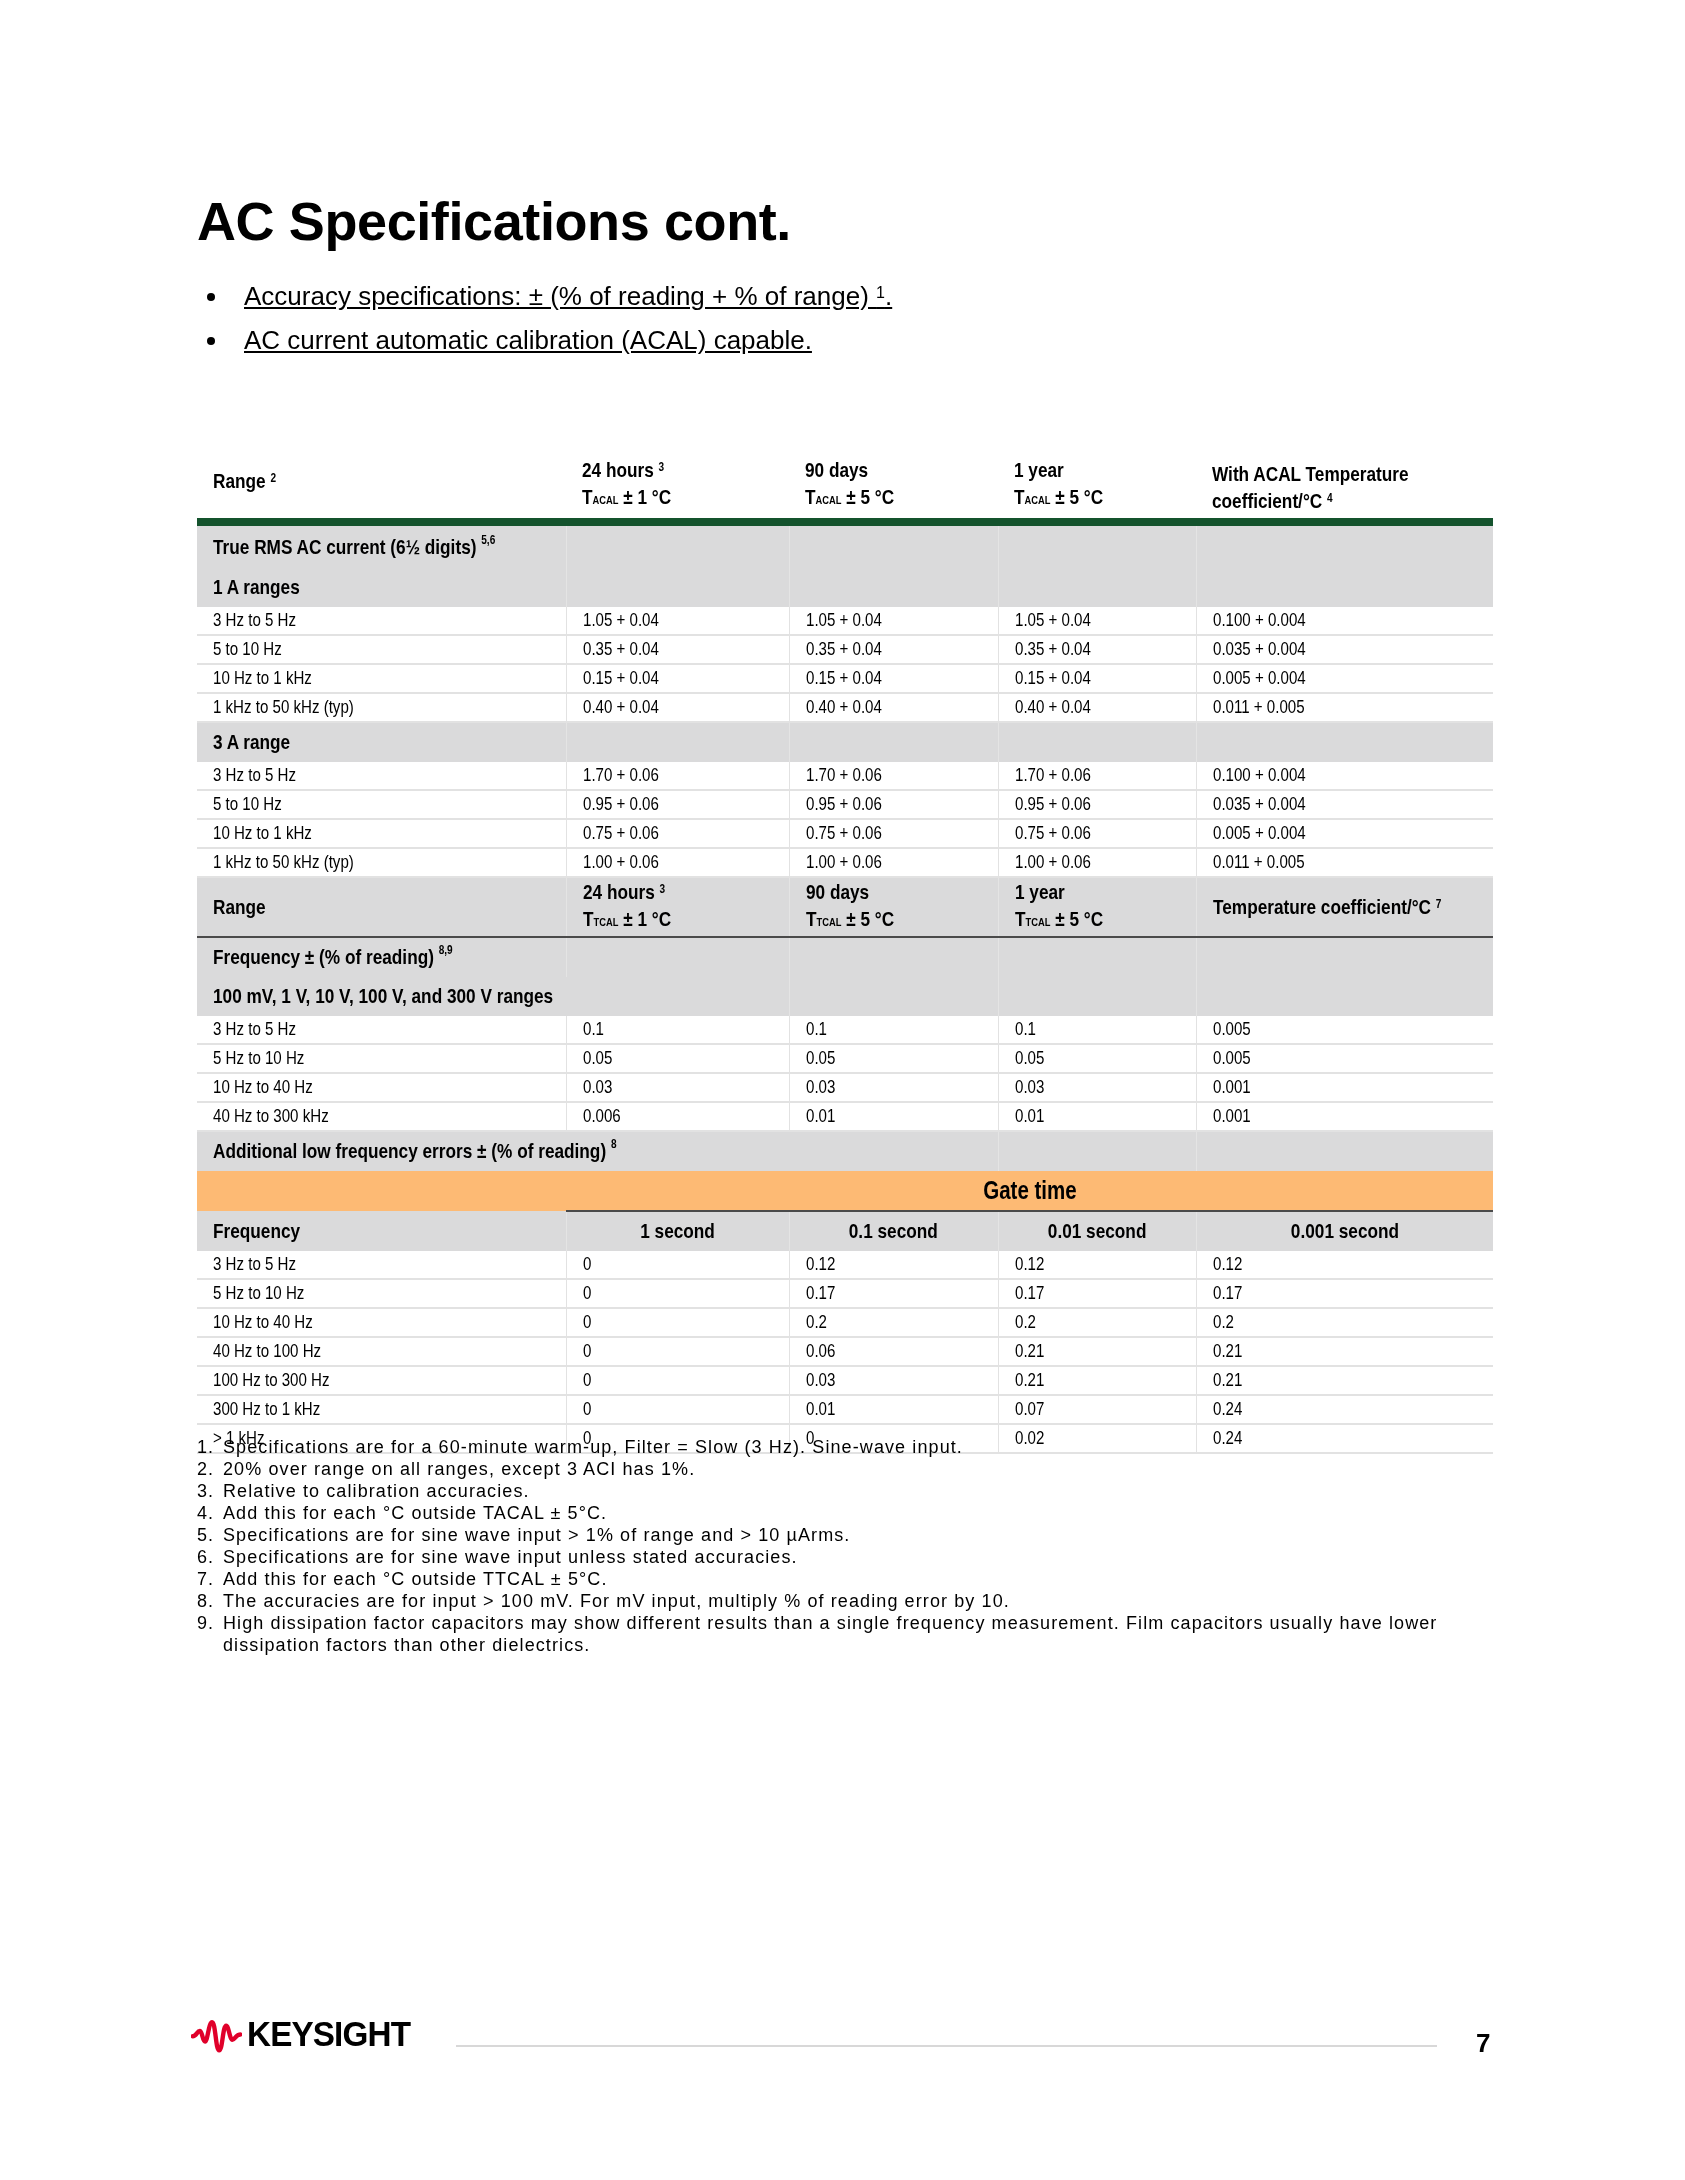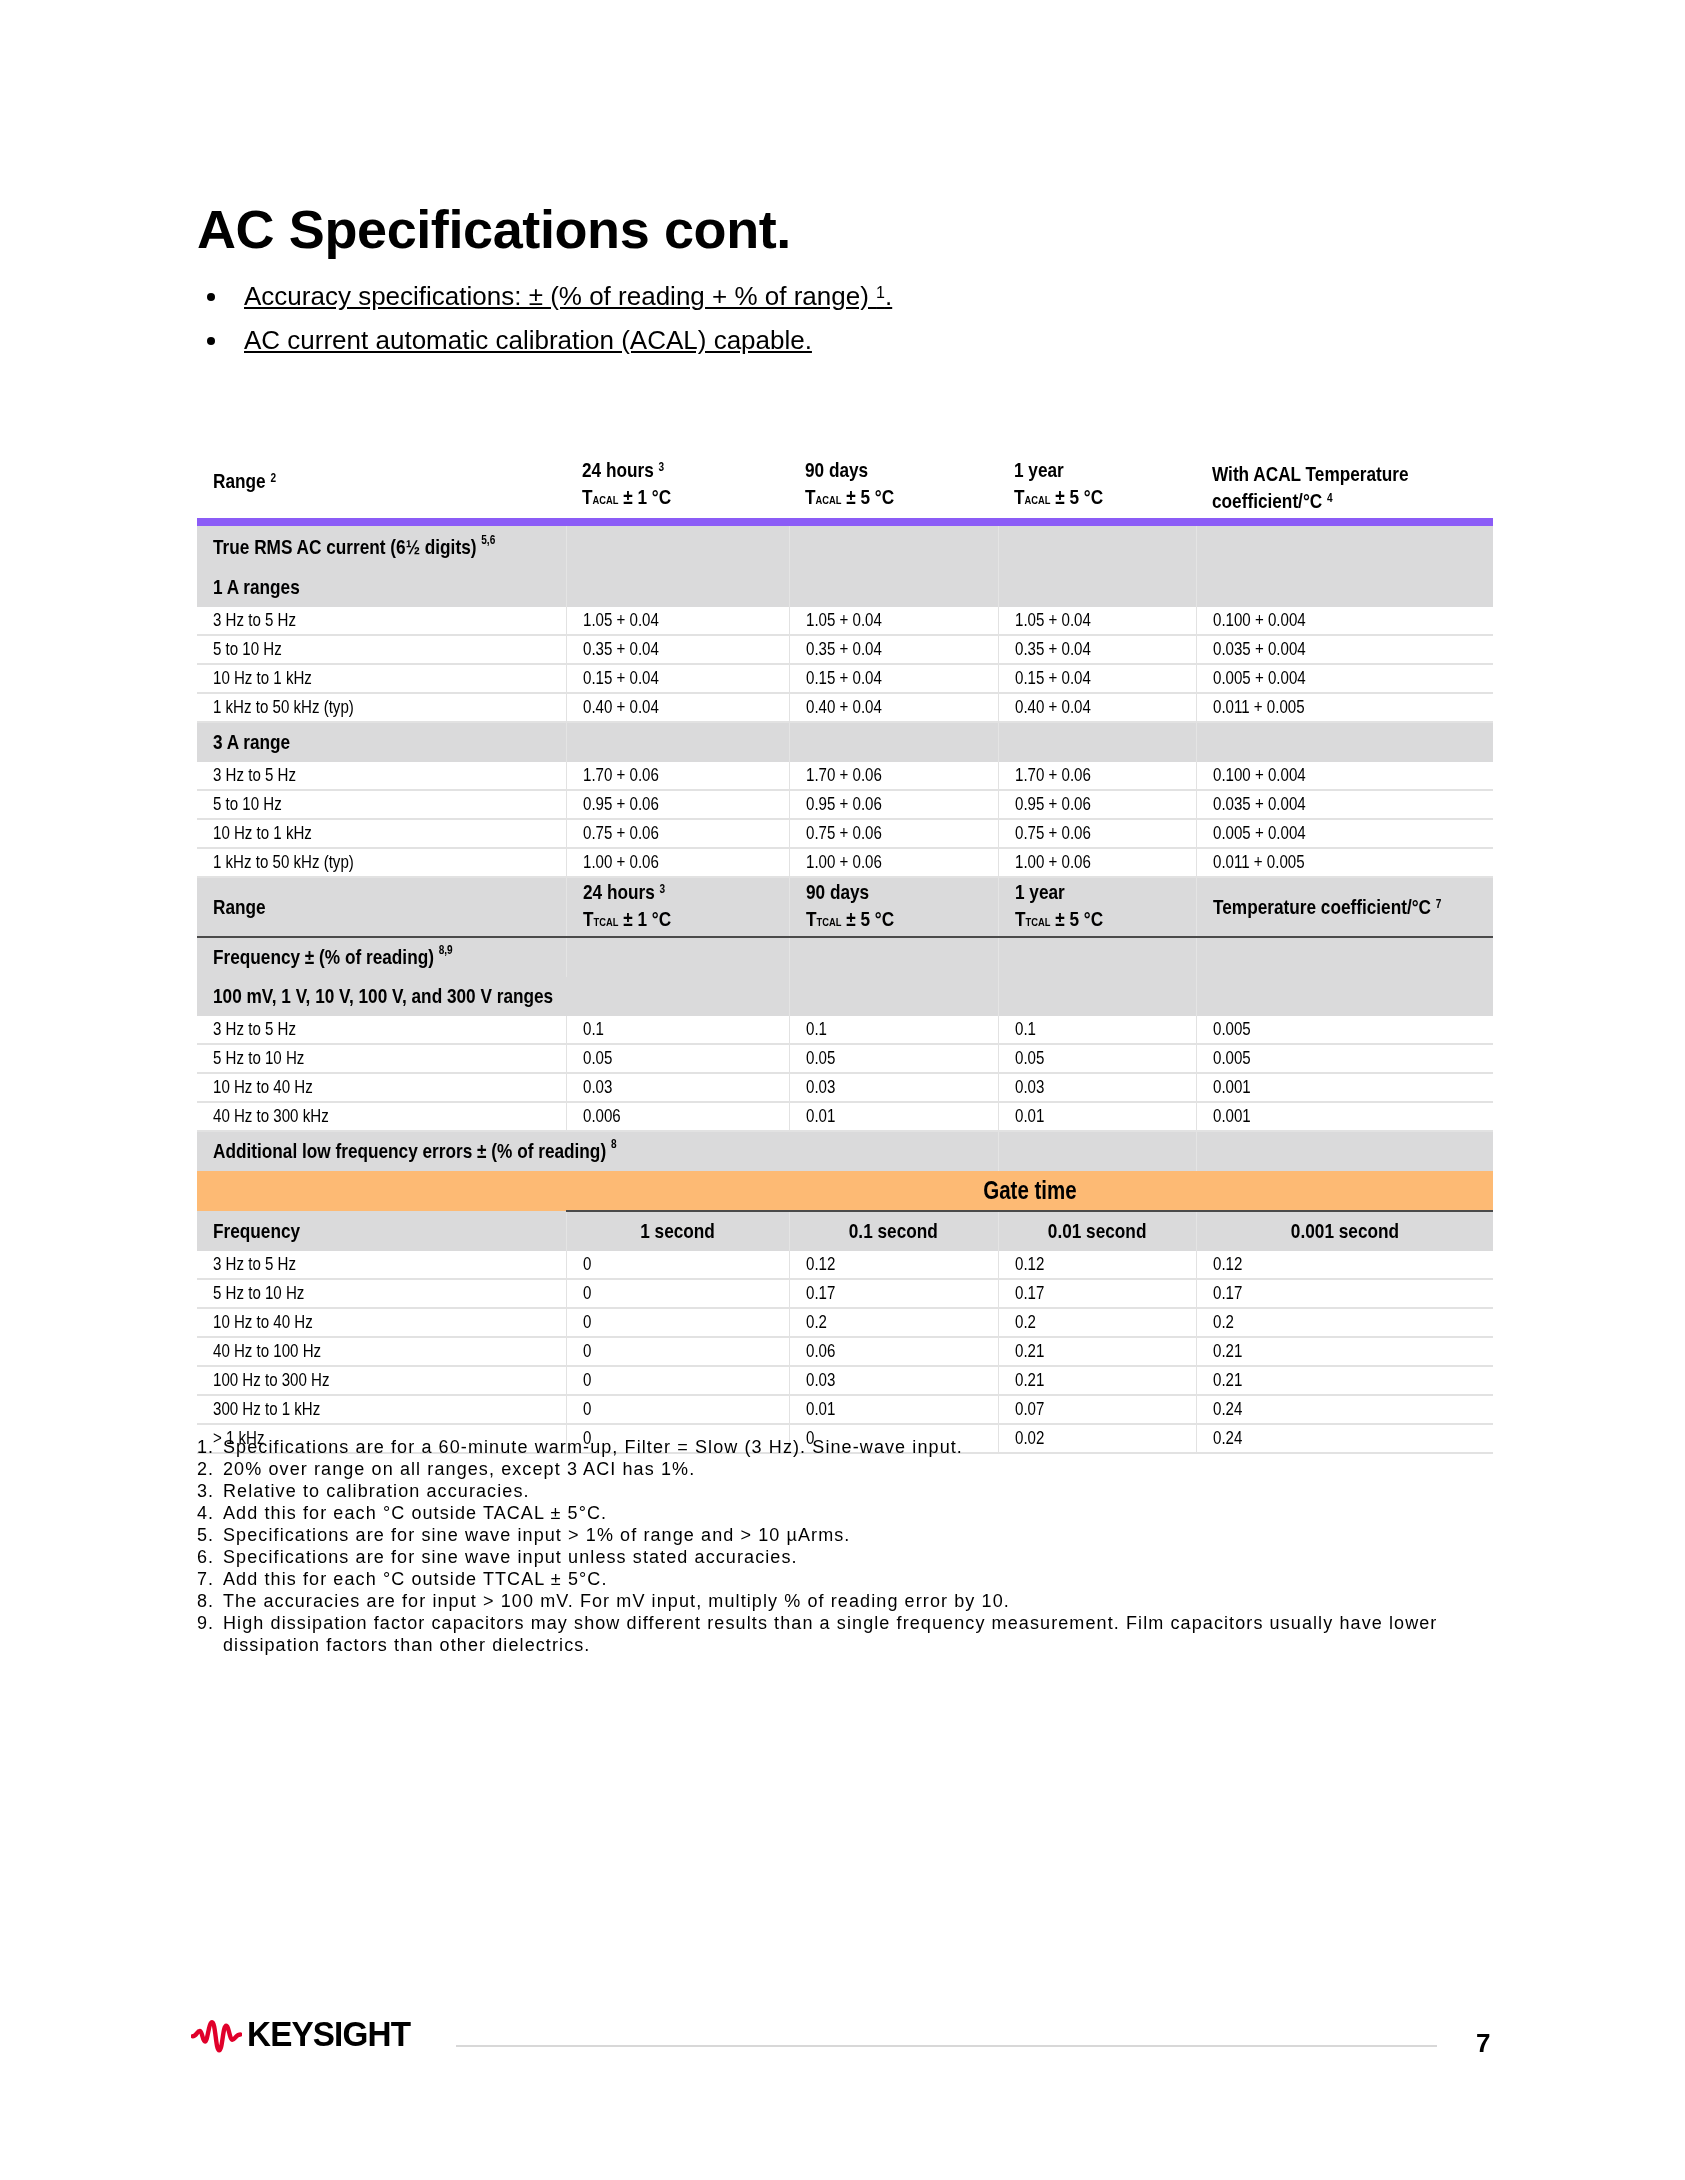--- a/index.html
+++ b/index.html
@@ -1,35 +1,35 @@
 <!DOCTYPE html>
 <html style="font-size:14px"><head>
 <meta charset="utf-8">
 <style>
   html, body { margin: 0; padding: 0; background: #ffffff; }
   body { width: 1685px; height: 2180px; position: relative; font-family: "Liberation Sans", sans-serif; color: #000; overflow: hidden; }
 
-  .page-title { position: absolute; left: 197px; top: 202px; margin: 0; font-size: 54px; font-weight: bold; letter-spacing: -0.4px; line-height: 1; }
+  .page-title { position: absolute; left: 197px; top: 194px; margin: 0; font-size: 54px; font-weight: bold; letter-spacing: -0.4px; line-height: 1; }
 
   .bullets { position: absolute; left: 207px; top: 274px; margin: 0; padding: 0; list-style: none; }
   .bullets li { position: relative; font-size: 26px; line-height: 44px; padding-left: 37px; text-decoration: underline; }
   .bullets li::before { content: ""; position: absolute; left: 0; top: 19.3px; width: 8px; height: 8px; border-radius: 50%; background: #000; }
   .bullets sup { font-size: 16px; vertical-align: top; position: relative; top: -3.5px; }
 
   .spec-table { position: absolute; left: 197px; top: 439px; width: 1296px; border-collapse: collapse; table-layout: fixed; font-family: "Liberation Sans", sans-serif; }
   .spec-table col.c0 { width: 369px; }
   .spec-table col.c1 { width: 223px; }
   .spec-table col.c2 { width: 209px; }
   .spec-table col.c3 { width: 198px; }
   .spec-table col.c4 { width: 297px; }
 
   .spec-table td, .spec-table th { padding: 0 0 0 16px; text-align: left; vertical-align: middle; font-weight: normal; }
   .cond { display: inline-block; transform: scaleX(0.82); transform-origin: left center; white-space: nowrap; }
 
-  .hdr-top th { height: 68px; font-weight: bold; font-size: 21px; line-height: 27px; border-bottom: 8px solid #8b5cf6; vertical-align: bottom; padding-bottom: 3.5px; }
+  .hdr-top th { height: 68px; font-weight: bold; font-size: 21px; line-height: 27px; border-bottom: 8px solid #14532d; vertical-align: bottom; padding-bottom: 3.5px; }
   .hdr-top th .cond { transform: scaleX(0.82); }
   .sub { font-size: 11.4px; font-weight: bold; }
   .supn { font-size: 12.3px; vertical-align: top; position: relative; top: -1.8px; font-weight: bold; }
 
   .section td { background: #dadadb; height: 39px; font-weight: bold; font-size: 21px; border-left: 0.9px solid #e4e4e4; }
   .section td:first-child { border-left: none; }
   .section.first td { height: 42px; }
 
   .data td { height: 27px; font-size: 18.4px; border-bottom: 2.6px solid #e2e2e2; border-left: 0.9px solid #e2e2e2; }
   .data td:first-child { border-left: none; }

